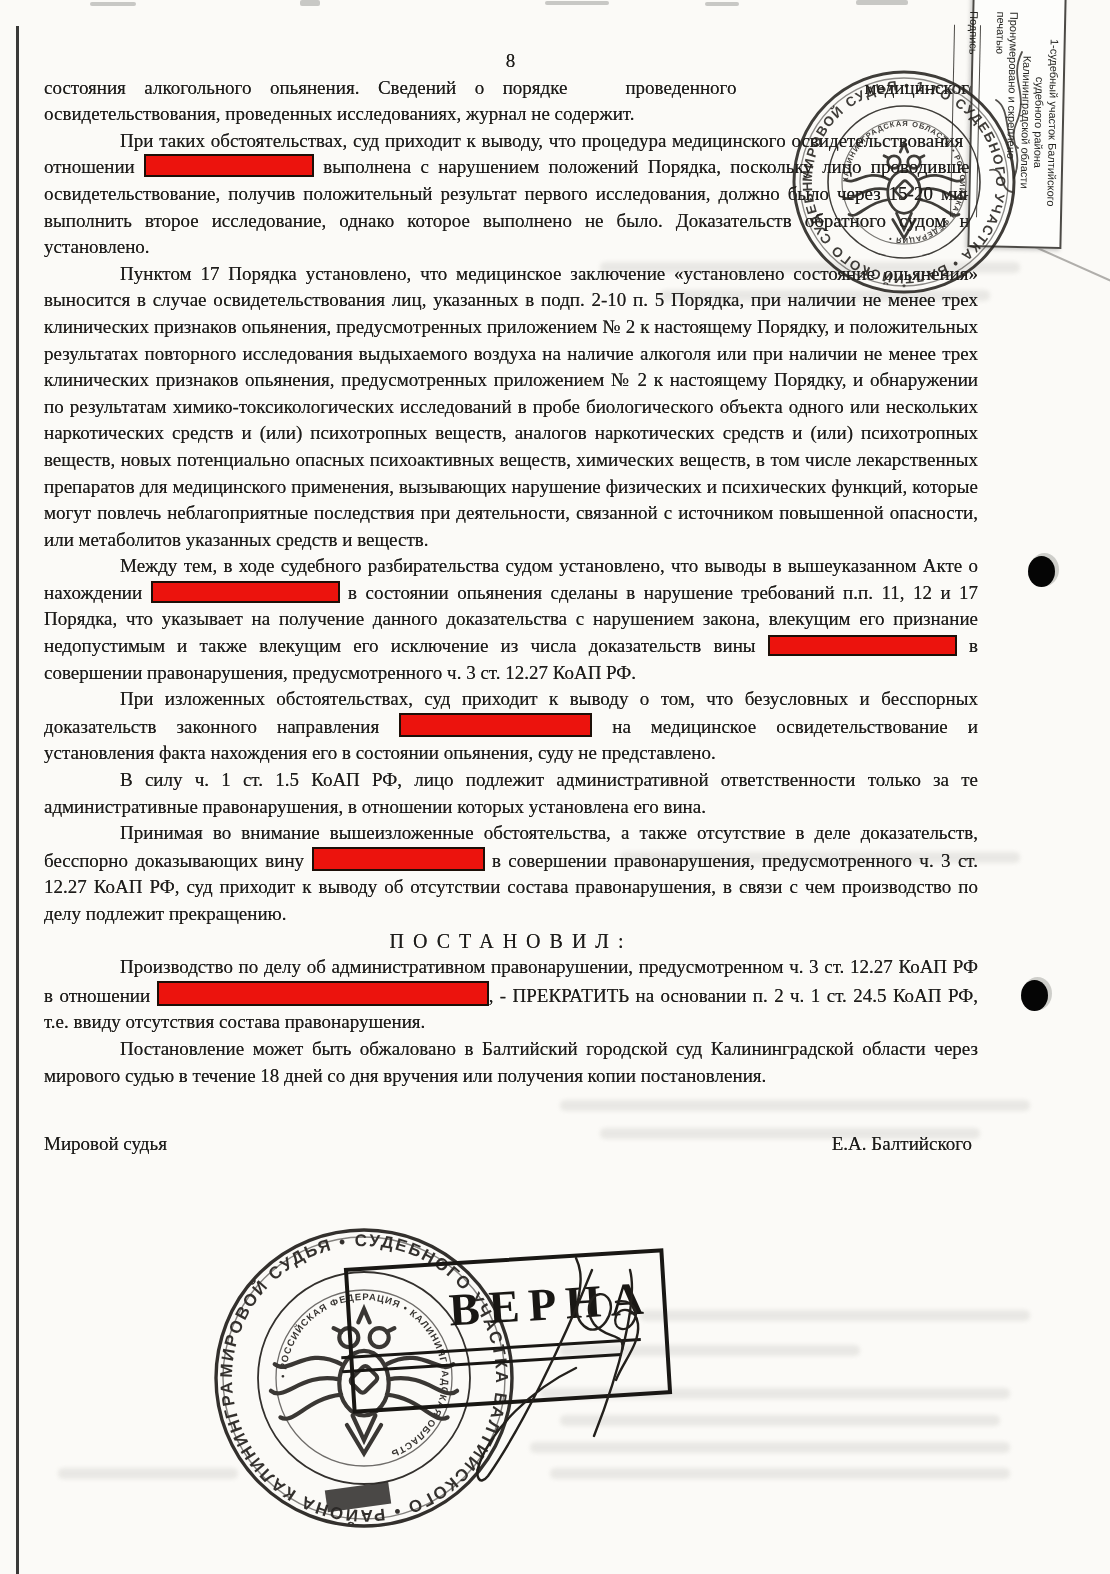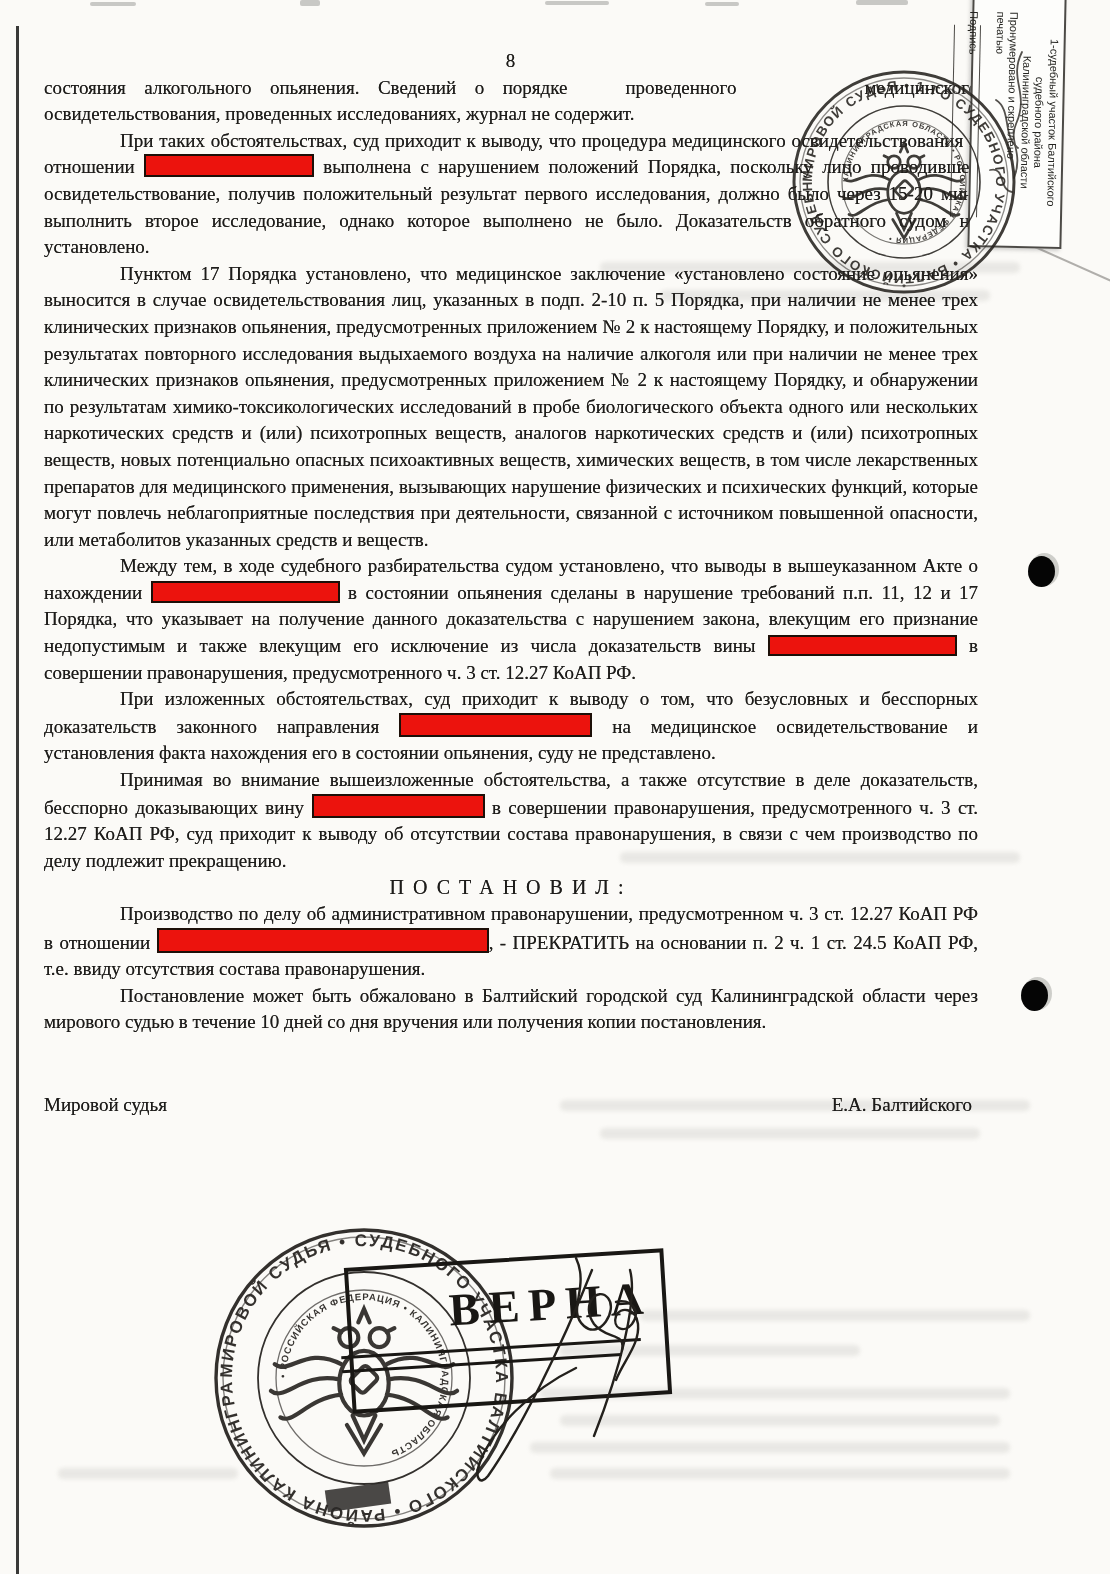--- a/index.html
+++ b/index.html
@@ -20,21 +20,21 @@
   .p{margin:0;}
   .p.indent{text-indent:76px;}
   .p.first{text-indent:0;}
   .p.pagenum{text-align:center;text-indent:0;letter-spacing:1px;}
   .p.center{text-align:center;text-indent:0;letter-spacing:9px;font-size:20px;}
   .gap{display:inline-block;height:1px;}
   .redaction{
     display:inline-block;vertical-align:-4px;background:#ec130d;
     border:2px solid #1d0f08;box-sizing:border-box;
   }
-  .sig-row{display:flex;justify-content:space-between;margin-top:56px;}
+  .sig-row{display:flex;justify-content:space-between;margin-top:42px;}
   .sig-row .left{padding-left:0;}
   .sig-row .right{padding-right:6px;}
   
   .ghost{position:absolute;height:11px;background:#8d8c86;opacity:.16;filter:blur(2px);border-radius:5px;}
   
   .sticker{
     position:absolute;left:970px;top:-4px;width:94px;height:252px;
     background:#fdfdfb;border:2px solid #4c4a46;box-sizing:border-box;
     transform:rotate(1.2deg);z-index:5;box-shadow:-2px 2px 4px rgba(80,80,80,.25);
   }
@@ -90,24 +90,25 @@
   <div class="ghost" style="left:550px;top:1468px;width:460px;"></div>
   <div class="ghost" style="left:58px;top:1468px;width:180px;"></div>
 
   <div class="doc">
       <div class="p pagenum">8</div>
       <div class="p first">состояния алкогольного опьянения. Сведений о порядке<span class="gap" style="width: 58px;"></span>проведенного<span class="gap" style="width: 128px;"></span>медицинского освидетельствования, проведенных исследованиях, журнал не содержит.</div>
       <div class="p indent">При таких обстоятельствах, суд приходит к выводу, что процедура медицинского освидетельствования в отношении <span class="redaction" style="width: 170px; height: 23px; background: rgb(236, 19, 13);"></span> выполнена с нарушением положений Порядка, поскольку лицо проводившее освидетельствование, получив положительный результат первого исследования, должно было через 15-20 мин. выполнить второе исследование, однако которое выполнено не было. Доказательств обратного судом не установлено.</div>
       <div class="p indent">Пунктом 17 Порядка установлено, что медицинское заключение «установлено состояние опьянения» выносится в случае освидетельствования лиц, указанных в подп. 2-10 п. 5 Порядка, при наличии не менее трех клинических признаков опьянения, предусмотренных приложением № 2 к настоящему Порядку, и положительных результатах повторного исследования выдыхаемого воздуха на наличие алкоголя или при наличии не менее трех клинических признаков опьянения, предусмотренных приложением № 2 к настоящему Порядку, и обнаружении по результатам химико-токсикологических исследований в пробе биологического объекта одного или нескольких наркотических средств и (или) психотропных веществ, аналогов наркотических средств и (или) психотропных веществ, новых потенциально опасных психоактивных веществ, химических веществ, в том числе лекарственных препаратов для медицинского применения, вызывающих нарушение физических и психических функций, которые могут повлечь неблагоприятные последствия при деятельности, связанной с источником повышенной опасности, или метаболитов указанных средств и веществ.</div>
       <div class="p indent">Между тем, в ходе судебного разбирательства судом установлено, что выводы в вышеуказанном Акте о нахождении <span class="redaction" style="width: 189px; height: 22px; background: rgb(236, 19, 13);"></span> в состоянии опьянения сделаны в нарушение требований п.п. 11, 12 и 17 Порядка, что указывает на получение данного доказательства с нарушением закона, влекущим его признание недопустимым и также влекущим его исключение из числа доказательств вины <span class="redaction" style="width: 189px; height: 21px; background: rgb(236, 19, 13);"></span> в совершении правонарушения, предусмотренного ч. 3 ст. 12.27 КоАП РФ.</div>
       <div class="p indent">При изложенных обстоятельствах, суд приходит к выводу о том, что безусловных и бесспорных доказательств законного направления <span class="redaction" style="width: 193px; height: 24px; background: rgb(236, 19, 13);"></span> на медицинское освидетельствование и установления факта нахождения его в состоянии опьянения, суду не представлено.</div>
+      <div class="p indent">В силу ч. 1 ст. 1.5 КоАП РФ, лицо подлежит административной ответственности только за те административные правонарушения, в отношении которых установлена его вина.</div>
       <div class="p indent">Принимая во внимание вышеизложенные обстоятельства, а также отсутствие в деле доказательств, бесспорно доказывающих вину <span class="redaction" style="width: 173px; height: 24px; background: rgb(236, 19, 13);"></span> в совершении правонарушения, предусмотренного ч. 3 ст. 12.27 КоАП РФ, суд приходит к выводу об отсутствии состава правонарушения, в связи с чем производство по делу подлежит прекращению.</div>
       <div class="p center">ПОСТАНОВИЛ:</div>
       <div class="p indent">Производство по делу об административном правонарушении, предусмотренном ч. 3 ст. 12.27 КоАП РФ в отношении <span class="redaction" style="width: 332px; height: 25px; background: rgb(236, 19, 13);"></span>, - ПРЕКРАТИТЬ на основании п. 2 ч. 1 ст. 24.5 КоАП РФ, т.е. ввиду отсутствия состава правонарушения.</div>
-      <div class="p indent">Постановление может быть обжаловано в Балтийский городской суд Калининградской области через мирового судью в течение 10 дней со дня вручения или получения копии постановления.</div>
+      <div class="p indent">Постановление может быть обжаловано в Балтийский городской суд Калининградской области через мирового судью в течение 18 дней со дня вручения или получения копии постановления.</div>
       <div class="sig-row">
         <span class="left">Мировой судья</span>
         <span class="right">Е.А. Балтийского</span>
       </div>
     </div>
 
   <div class="sticker">
     <div class="sticker-inner">
         <div class="sticker-line">1-судебный участок Балтийского</div>
         <div class="sticker-line">судебного района</div>

